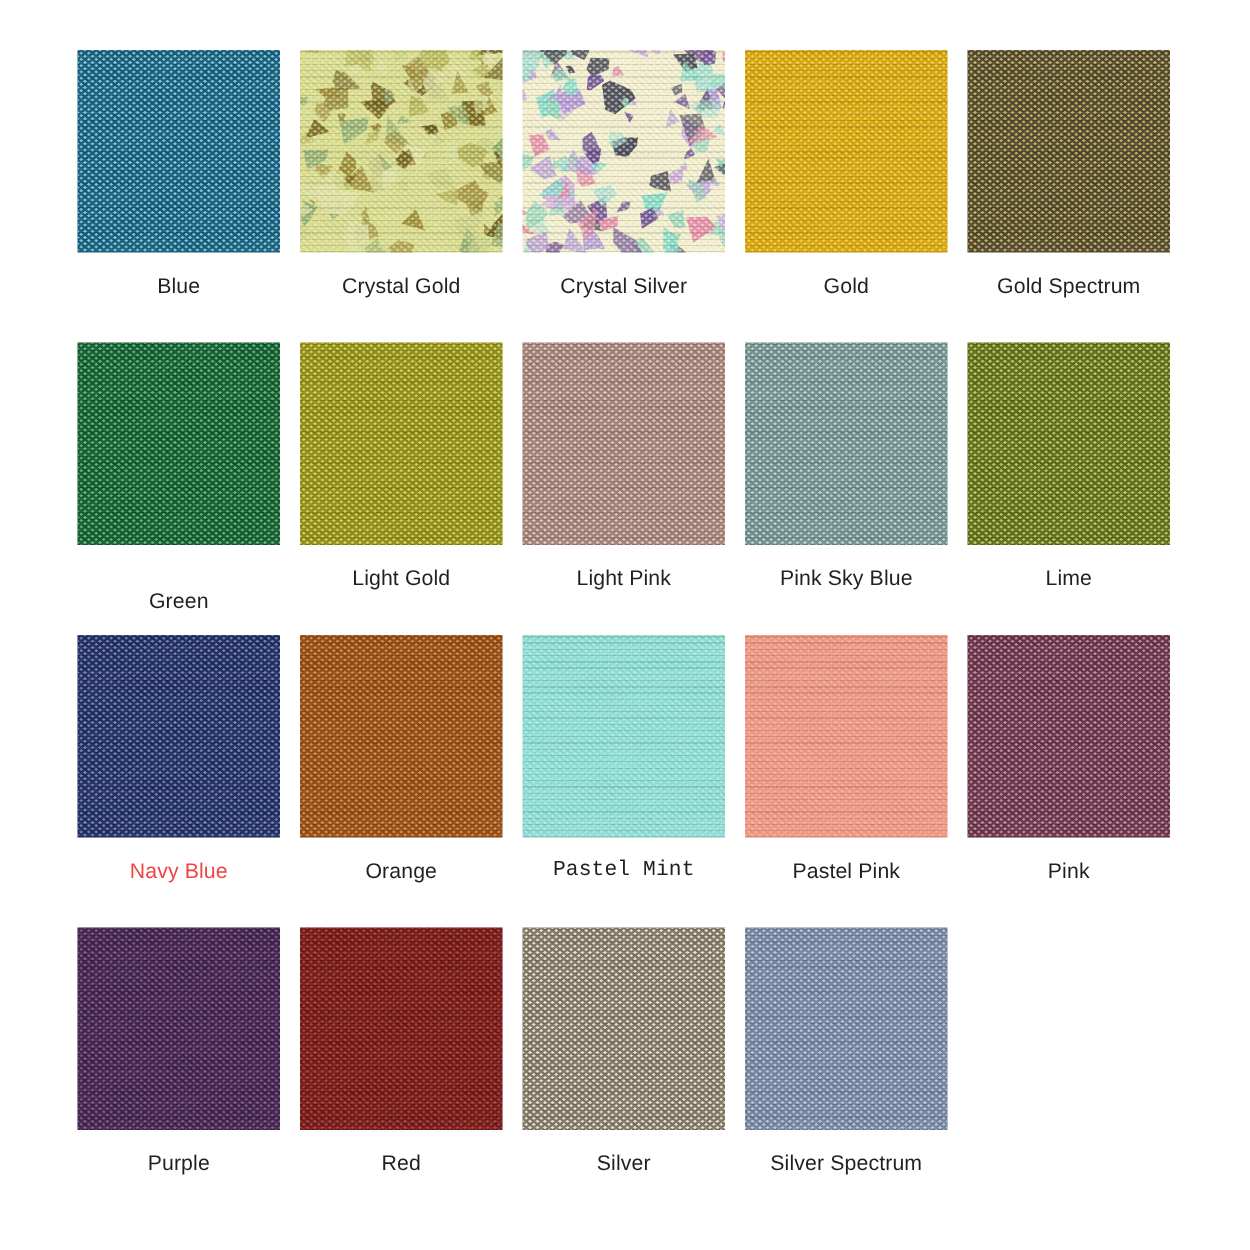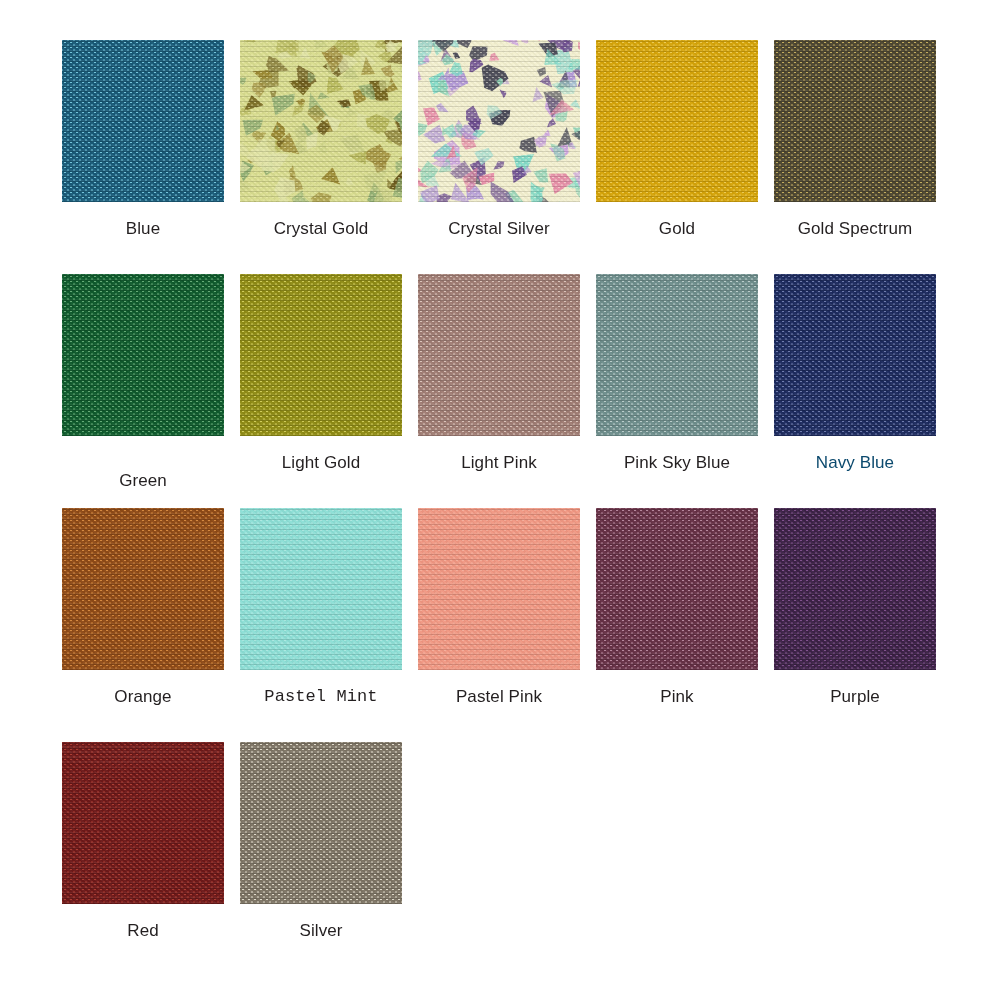--- a/index.html
+++ b/index.html
@@ -470,26 +470,34 @@
     </div>
     <div class="swatch-cell">
       <div class="swatch-tile" style="background-color: rgb(110, 142, 140); --hi: #cfdedb; --hiop: 0.8;">
         <div class="weave diag"></div>
         <div class="weave shade"></div>
         <div class="weave dots"></div>
       </div>
       <div class="swatch-label" style="color: rgb(35, 31, 32);">Pink Sky Blue</div>
     </div>
     <div class="swatch-cell">
+      <div class="swatch-tile" style="background-color: rgb(94, 107, 28); --hi: #c2cf5e; --hiop: 0.9;">
+        <div class="weave diag"></div>
+        <div class="weave shade"></div>
+        <div class="weave dots"></div>
+      </div>
+      <div class="swatch-label" style="color: rgb(35, 31, 32);">Lime</div>
+    </div>
+    <div class="swatch-cell">
       <div class="swatch-tile" style="background-color: rgb(28, 42, 94); --hi: #8894c4; --hiop: 0.78;">
         <div class="weave diag"></div>
         <div class="weave shade"></div>
         <div class="weave dots"></div>
       </div>
-      <div class="swatch-label" style="color: #0c4a6e;">Navy Blue</div>
+      <div class="swatch-label" style="color: #ef4444;">Navy Blue</div>
     </div>
     <div class="swatch-cell">
       <div class="swatch-tile" style="background-color: rgb(143, 74, 22); --hi: #e09448; --hiop: 0.85;">
         <div class="weave diag"></div>
         <div class="weave shade"></div>
         <div class="weave dots"></div>
       </div>
       <div class="swatch-label" style="color: rgb(35, 31, 32);">Orange</div>
     </div>
     <div class="swatch-cell">
@@ -533,13 +541,21 @@
       <div class="swatch-label" style="color: rgb(35, 31, 32);">Red</div>
     </div>
     <div class="swatch-cell">
       <div class="swatch-tile" style="background-color: rgb(125, 116, 100); --hi: #e8e2d2; --hiop: 0.95;">
         <div class="weave diag"></div>
         <div class="weave shade"></div>
         <div class="weave dots"></div>
       </div>
       <div class="swatch-label" style="color: rgb(35, 31, 32);">Silver</div>
     </div>
+    <div class="swatch-cell">
+      <div class="swatch-tile" style="background-color: rgb(111, 130, 158); --hi: #c8d2e0; --hiop: 0.8;">
+        <div class="weave diag"></div>
+        <div class="weave shade"></div>
+        <div class="weave dots"></div>
+      </div>
+      <div class="swatch-label" style="color: rgb(35, 31, 32);">Silver Spectrum</div>
+    </div>
   </div>
 
 </body></html>

